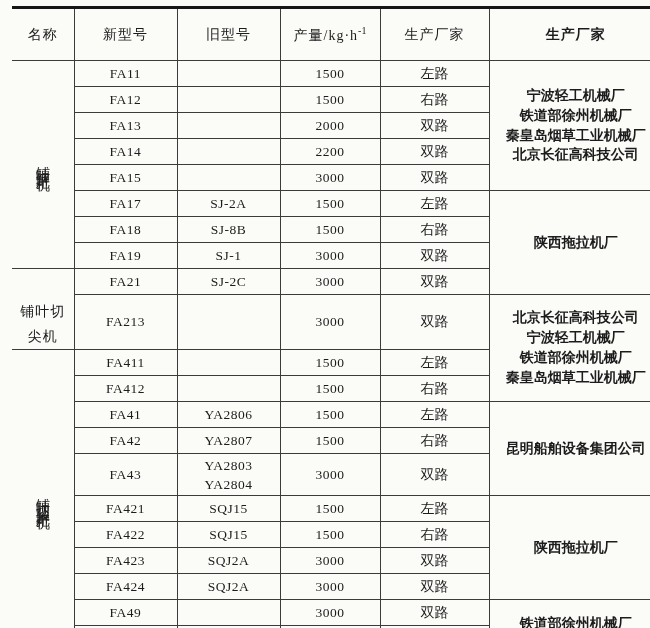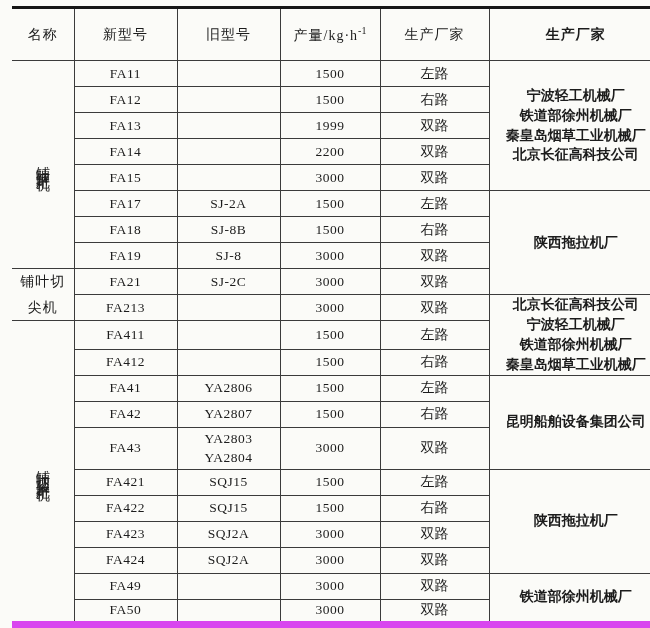--- a/index.html
+++ b/index.html
@@ -43,20 +43,21 @@
     writing-mode: vertical-lr;
     text-orientation: upright;
     letter-spacing: 3px;
     line-height: 1.1;
   }
   .wrap2 {
     display: inline-block;
     width: 3.4em;
     line-height: 1.8;
     letter-spacing: 1px;
+    margin-top: 30px;
   }
 </style>
 </head>
 <body>
 
 <div class="sheet">
 <table class="spec">
   <colgroup>
     <col style="width:62px">
         <col style="width:103px">
@@ -89,21 +90,21 @@
     </tr>
     <tr>
       <td class="num">FA12</td>
       <td class="num"></td>
       <td class="num">1500</td>
       <td>右路</td>
     </tr>
     <tr>
       <td class="num">FA13</td>
       <td class="num"></td>
-      <td class="num">1999</td>
+      <td class="num">2000</td>
       <td>双路</td>
     </tr>
     <tr>
       <td class="num">FA14</td>
       <td class="num"></td>
       <td class="num">2200</td>
       <td>双路</td>
     </tr>
     <tr>
       <td class="num">FA15</td>
@@ -119,21 +120,21 @@
       <td class="cR mfr" rowspan="4">陕西拖拉机厂</td>
     </tr>
     <tr>
       <td class="num">FA18</td>
       <td class="num">SJ-8B</td>
       <td class="num">1500</td>
       <td>右路</td>
     </tr>
     <tr>
       <td class="num">FA19</td>
-      <td class="num">SJ-8</td>
+      <td class="num">SJ-1</td>
       <td class="num">3000</td>
       <td>双路</td>
     </tr>
     <tr>
       <td class="cL" rowspan="2"><span class="wrap2">铺叶切尖机</span></td>
       <td class="num">FA21</td>
       <td class="num">SJ-2C</td>
       <td class="num">3000</td>
       <td>双路</td>
     </tr>

